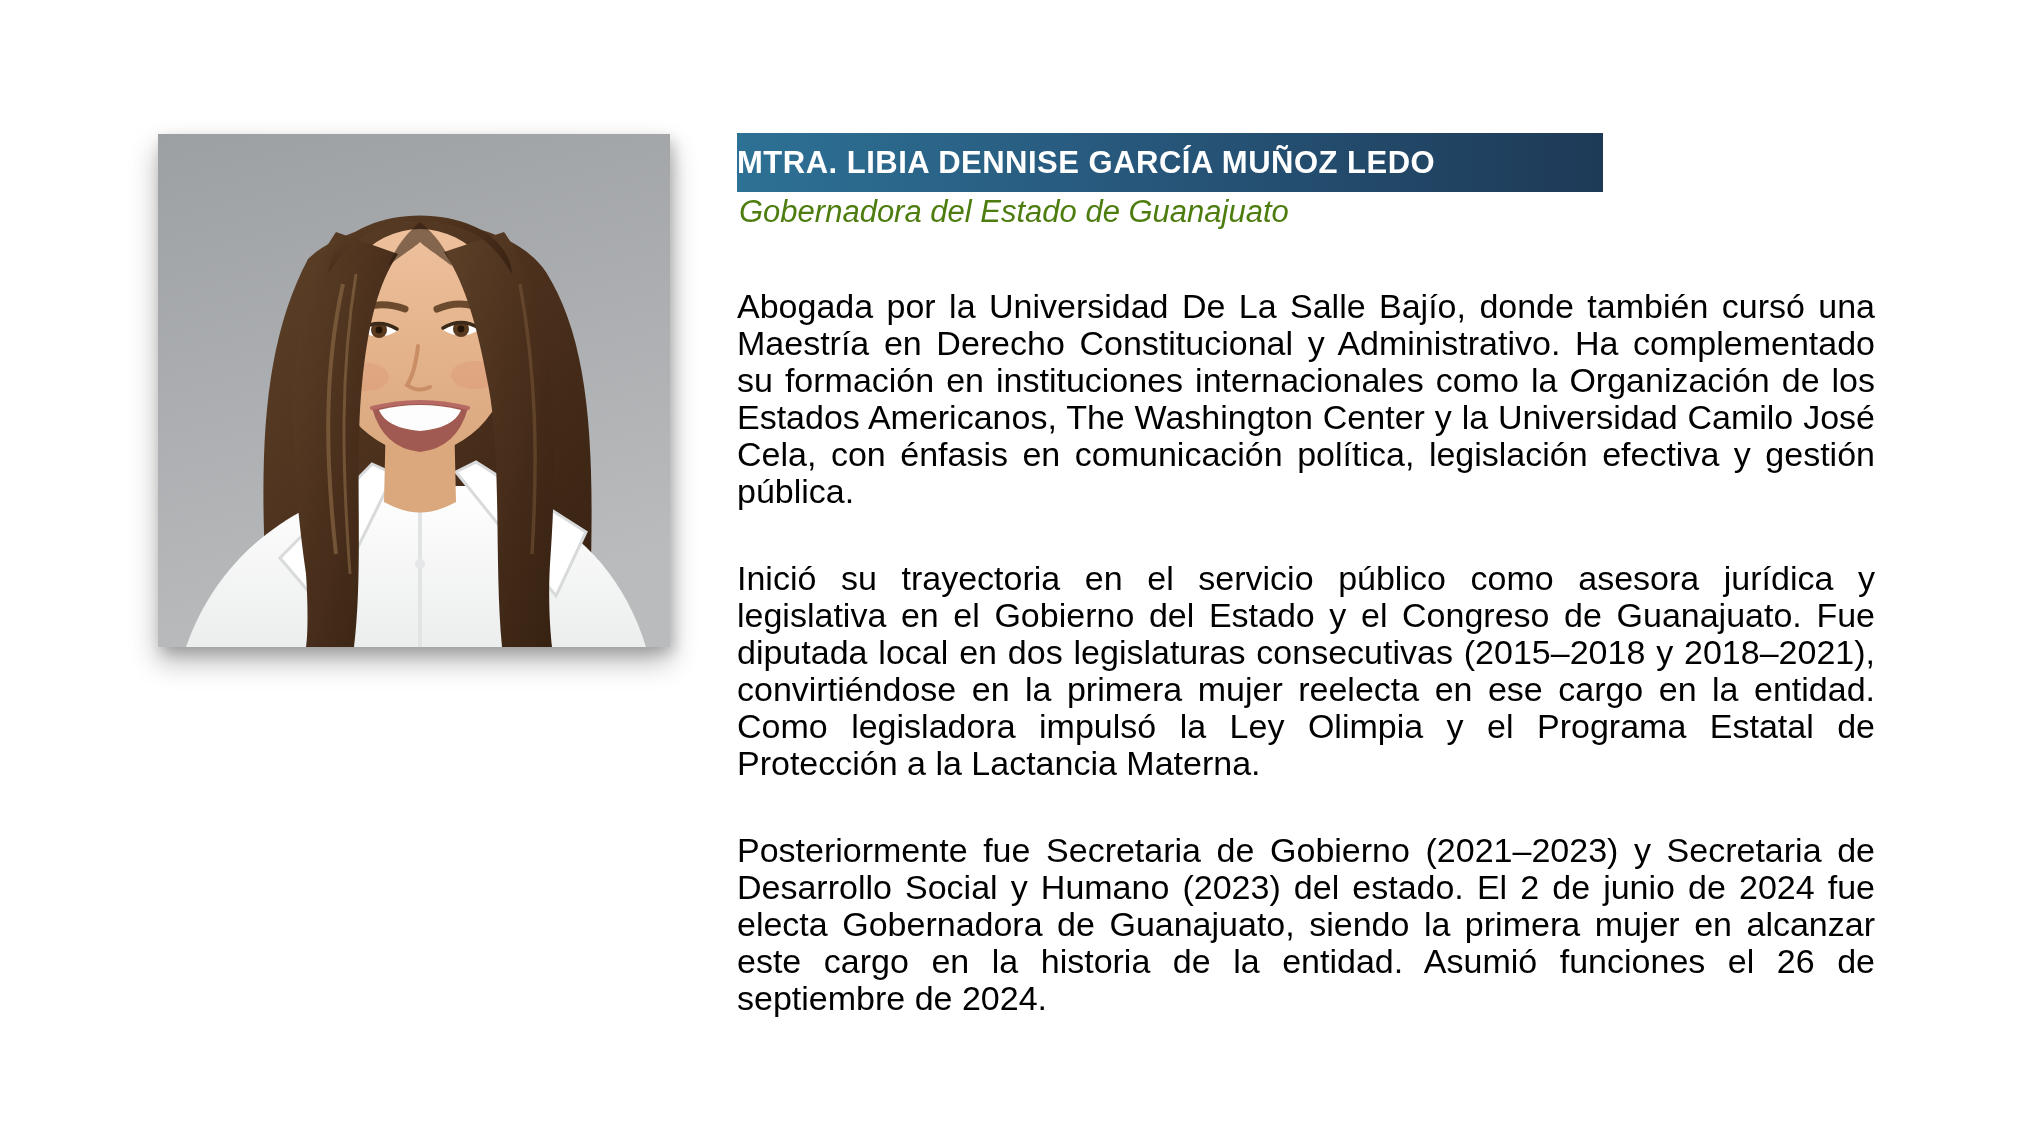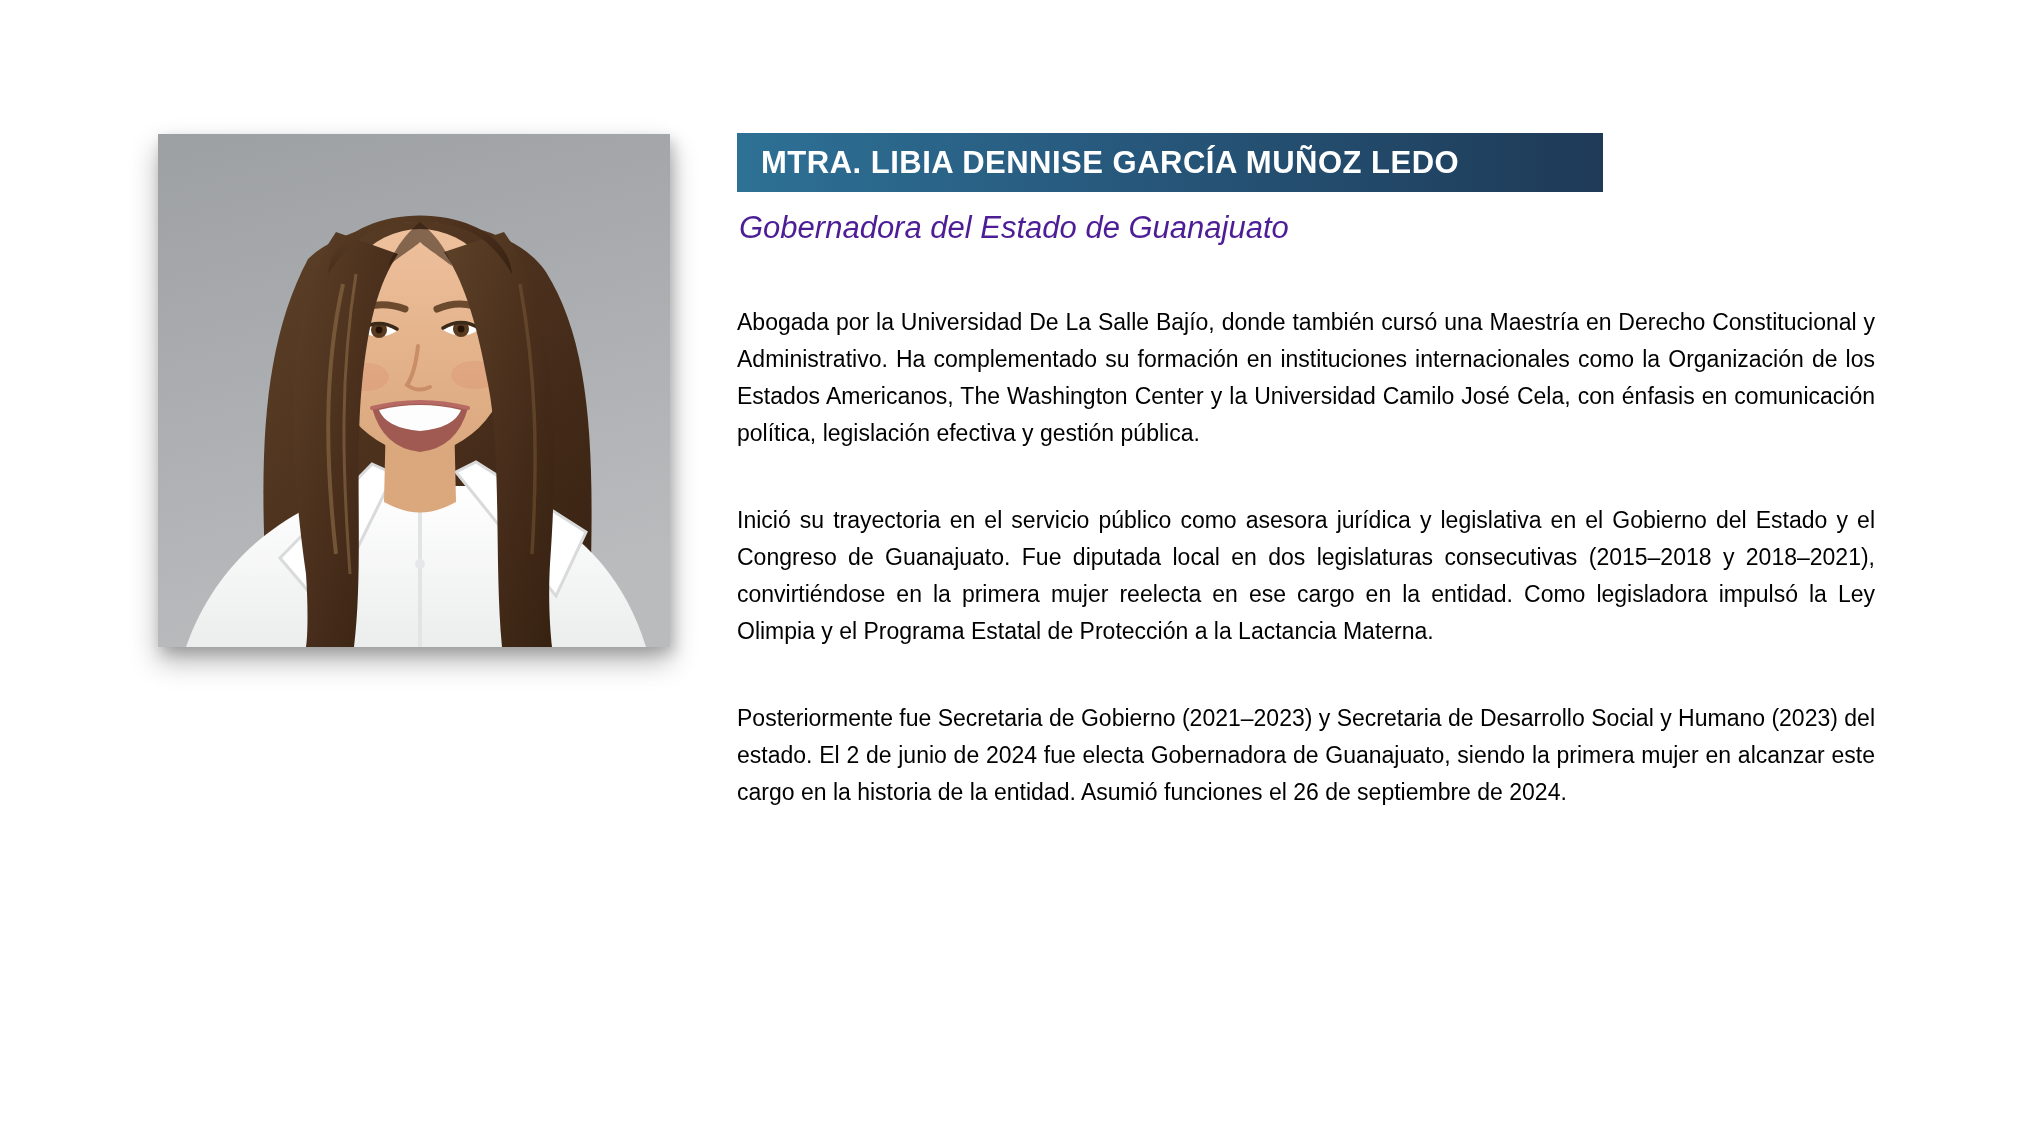--- a/index.html
+++ b/index.html
@@ -22,34 +22,34 @@
   .content{position:absolute;left:737px;top:133px;width:1138px;}
 
   .banner{
     width:866px;height:59px;box-sizing:border-box;
     background:linear-gradient(90deg,
       var(--banner-gradient-start,#2d7195) 0%,
       #27587c 45%,
       var(--banner-gradient-end,#1e3a57) 100%);
     color:var(--banner-text,#ffffff);
     font-size:31px;font-weight:bold;letter-spacing:.5px;
-    line-height:59px;padding-left:24px;
+    line-height:59px;
     white-space:nowrap;
   }
 
   .subtitle{
-    margin:17px 0 0 2px;
+    margin:1px 0 0 2px;
     font-size:31px;line-height:38px;font-style:italic;
-    color:#4c1d95;
+    color:#4d7c0f;
   }
 
   .bio{margin-top:57px;}
   .bio p{
     margin:0 0 50px 0;
-    font-size:23px;line-height:37px;
+    font-size:34px;line-height:37px;
     color:var(--body-text,#000000);
     text-align:justify;
   }
   .bio p:last-child{margin-bottom:8px;}
 </style>
 </head>
 <body>
 
 <div class="page">
 

